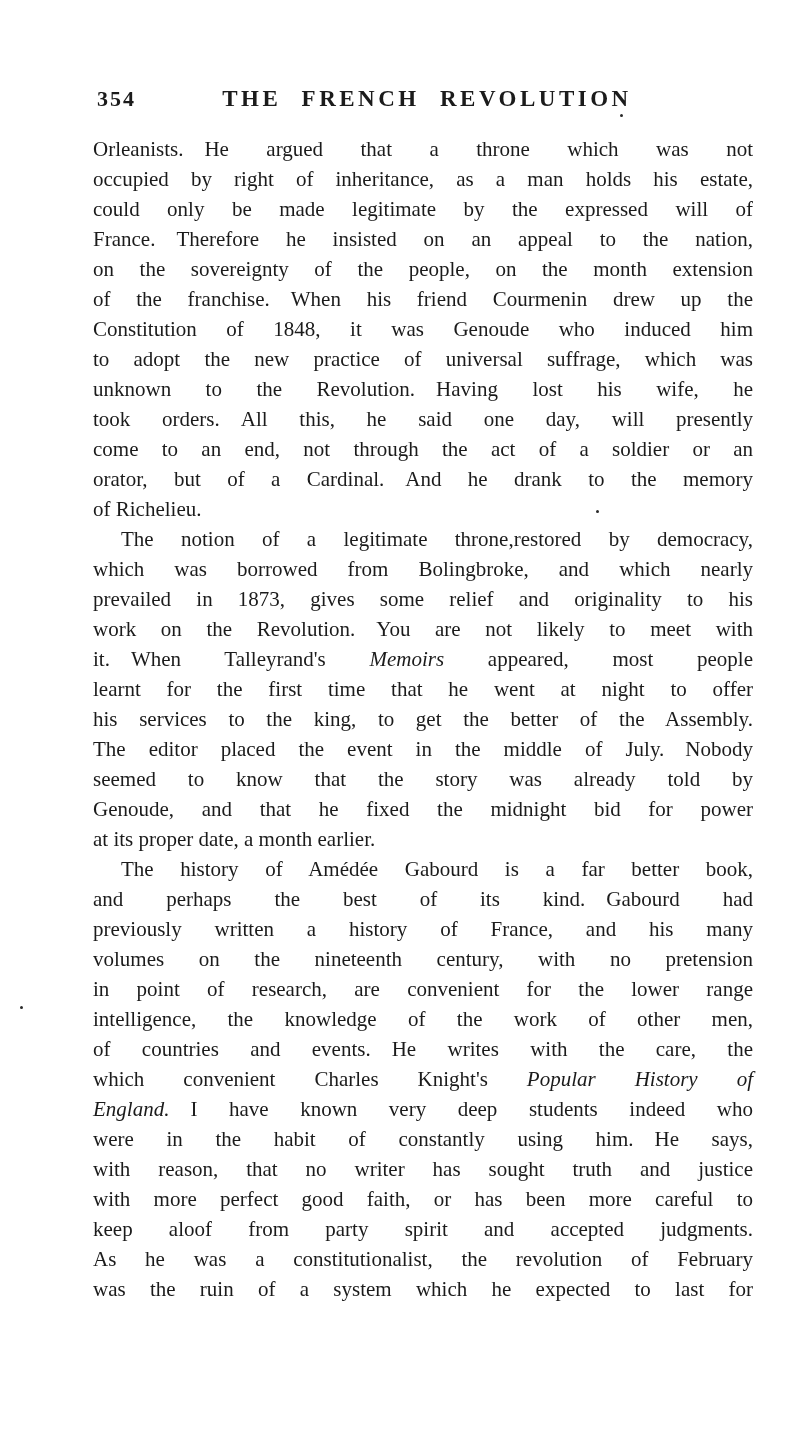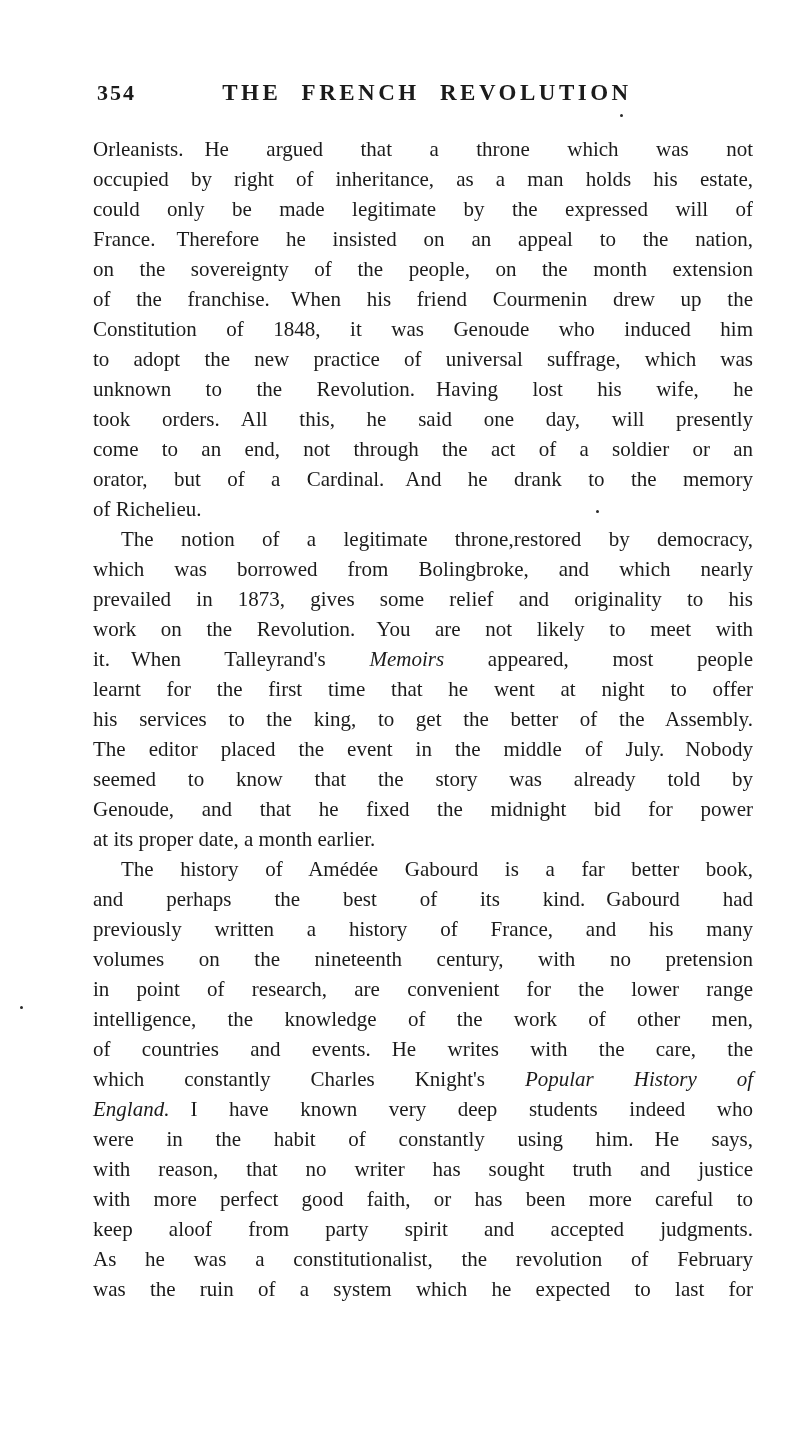--- a/index.html
+++ b/index.html
@@ -11,21 +11,21 @@
     position: relative;
     width: 800px;
     height: 1433px;
     background: #ffffff;
     overflow: hidden;
     font-family: "Liberation Serif", "DejaVu Serif", serif;
     color: #1b1b1b;
   }
   .running-head {
     position: absolute;
-    top: 78px;
+    top: 84px;
     left: 97px;
     width: 660px;
     height: 30px;
     line-height: 30px;
   }
   .page-number {
     position: absolute;
     left: 0;
     top: 0;
     font-size: 22px;
@@ -109,21 +109,21 @@
       <div class="line"><span>seemed to know that the story was already told by</span></div>
       <div class="line"><span>Genoude, and that he fixed the midnight bid for power</span></div>
       <div class="line pend"><span>at its proper date, a month earlier.</span></div>
       <div class="line indent"><span>The history of Amédée Gabourd is a far better book,</span></div>
       <div class="line"><span>and perhaps the best of its kind.  Gabourd had</span></div>
       <div class="line"><span>previously written a history of France, and his many</span></div>
       <div class="line"><span>volumes on the nineteenth century, with no pretension</span></div>
       <div class="line"><span>in point of research, are convenient for the lower range</span></div>
       <div class="line"><span>intelligence, the knowledge of the work of other men,</span></div>
       <div class="line"><span>of countries and events.  He writes with the care, the</span></div>
-      <div class="line"><span>which constantly Charles Knight's </span><em>Popular History of</em></div>
+      <div class="line"><span>which convenient Charles Knight's </span><em>Popular History of</em></div>
       <div class="line"><em>England.</em><span>  I have known very deep students indeed who</span></div>
       <div class="line"><span>were in the habit of constantly using him.  He says,</span></div>
       <div class="line"><span>with reason, that no writer has sought truth and justice</span></div>
       <div class="line"><span>with more perfect good faith, or has been more careful to</span></div>
       <div class="line"><span>keep aloof from party spirit and accepted judgments.</span></div>
       <div class="line"><span>As he was a constitutionalist, the revolution of February</span></div>
       <div class="line"><span>was the ruin of a system which he expected to last for</span></div>
     </div>
 
 <div class="speck" style="left: 20px; top: 1006px;"></div>

